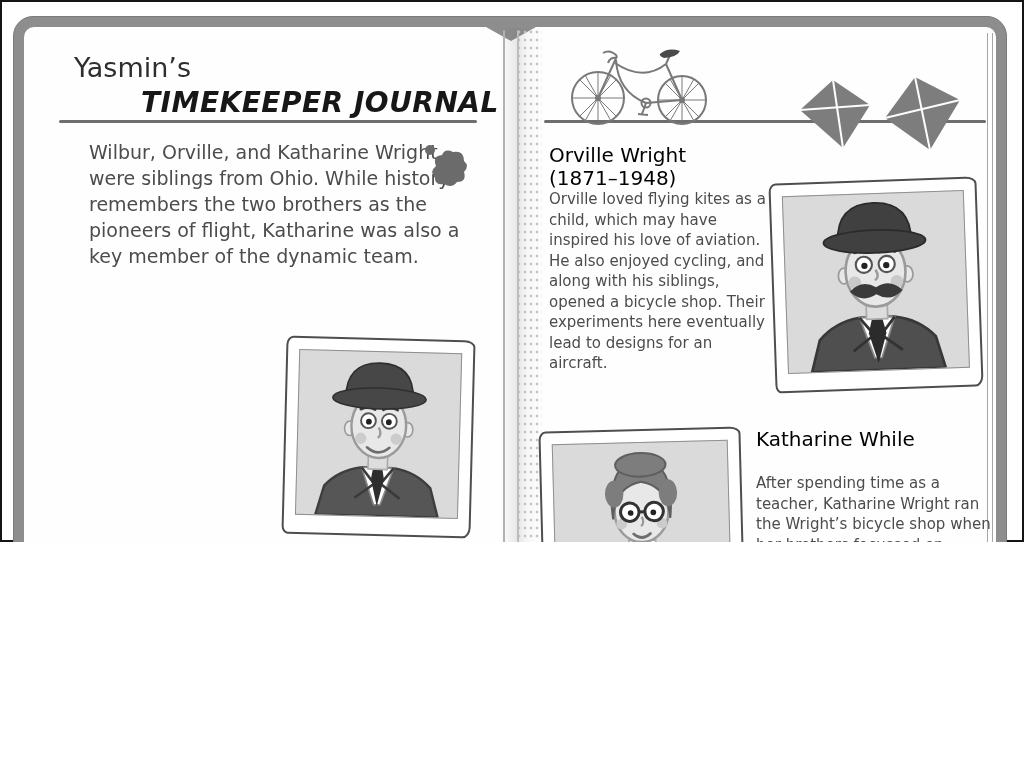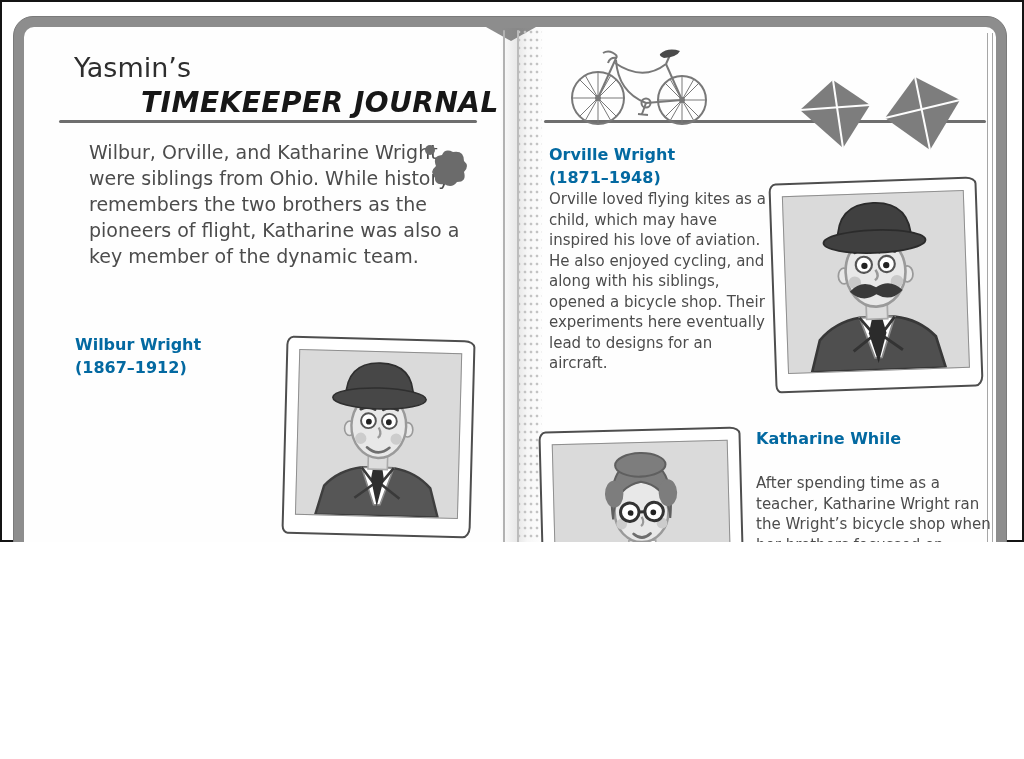--- a/index.html
+++ b/index.html
@@ -31,21 +31,21 @@
            background:#bcbcbc; border-radius:2px; }
   .stack-lines { position:absolute; left:987px; top:33px; width:6px; height:698px;
            border-left:1.5px solid #a6a6a6; border-right:1.5px solid #a6a6a6; }
 
   
   .abs { position:absolute; }
   .h-rule { position:absolute; height:3px; background:#6e6e6e; border-radius:2px; }
   .title-script { font-size:27px; color:#2e2e2e; }
   .title-main   { font-size:28px; font-weight:bold; font-style:italic; color:#171717; letter-spacing:0.5px; }
   .intro  { font-size:19px; line-height:26px; color:#4c4c4c;margin-left:15px; }
-  .sec-h  { font-size:16px; font-weight:bold; line-height:22.5px; color:#0369a1; }
+  .sec-h  { font-size:20px; font-weight:normal; line-height:22.5px; color:#000000; }
   .sec-b  { font-size:15px; line-height:20.5px; color:#4c4c4c; }
   .pagenum { font-family:"Liberation Serif", serif; font-weight:bold; font-size:18px;
              color:#1a1a1a; text-align:right; width:100px; }
 
   
   .polaroid { position:absolute; background:#ffffff; border:2px solid #4e4e4e;
               border-radius:7px 11px 8px 6px / 9px 7px 11px 8px; }
   .photo { position:absolute; left:11px; right:11px; top:11px; bottom:17px;
            background:#dadada; border:1px solid #8f8f8f; overflow:hidden; }
   .photo svg { width:100%; height:100%; display:block; }
@@ -78,24 +78,20 @@
   <div class="abs title-main" style="left:117px; top:86px;margin-left:24px;">TIMEKEEPER JOURNAL</div>
   <div class="h-rule" style="left:59px; top:120px; width:418px;"></div>
 
   <div class="abs intro" style="left:74px; top:139px; width:378px;">Wilbur, Orville, and Katharine Wright were siblings from Ohio. While history remembers the two brothers as the pioneers of flight, Katharine was also a key member of the dynamic team.</div>
 
   <svg class="abs" style="left:412px; top:136px;" width="64" height="64" viewBox="0 0 64 64">
     <circle cx="18" cy="14" r="5" fill="#6b6b6b"></circle>
     <path d="M24,30 Q20,20 30,19 Q33,12 41,16 Q52,14 52,25 Q58,30 52,36 Q55,46 45,46 Q40,53 32,48 Q22,50 23,40 Q17,36 24,30 Z" fill="#6b6b6b"></path>
   </svg>
 
-  <div class="abs sec-h" style="left:75px; top:334px;">
-    <div>Wilbur Wright</div>
-    <div>(1867–1912)</div>
-  </div>
 
   <svg class="abs" style="left:60px; top:547px;" width="150" height="96" viewBox="0 0 150 96">
     <defs>
       <g id="shoe">
         <path d="M6,30 Q4,12 20,9 L34,7 Q44,6 52,14 L76,28 Q85,33 84,38 L6,38 Z" fill="#a0a0a0" stroke="#858585" stroke-width="1.5"></path>
         <path d="M6,30 Q4,12 20,9 L27,10 Q15,18 13,31 Z" fill="#c4c4c4"></path>
         <path d="M52,14 L76,28 Q85,33 84,38 L62,38 Q58,24 52,14 Z" fill="#b2b2b2"></path>
         <path d="M4,38 L84,38 Q91,40 88,45 Q60,49 20,47 Q2,46 4,38 Z" fill="#ffffff" stroke="#979797" stroke-width="1.2"></path>
         <path d="M28,12 q10,6 18,8 M24,17 q11,7 21,9 M22,23 q9,6 18,8" stroke="#ffffff" stroke-width="3.2" fill="none" stroke-linecap="round"></path>
       </g>

